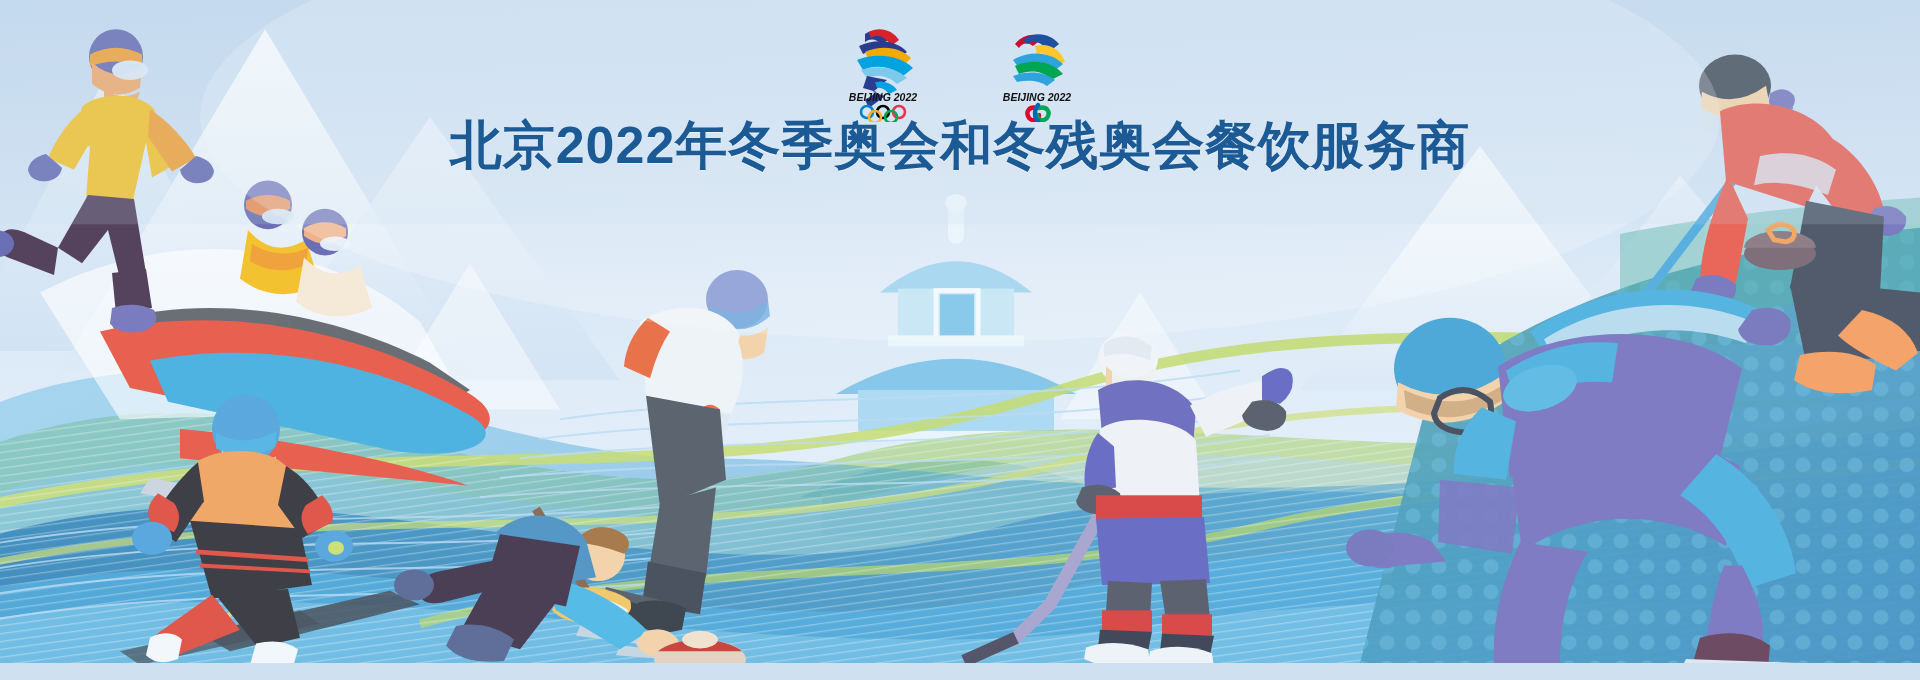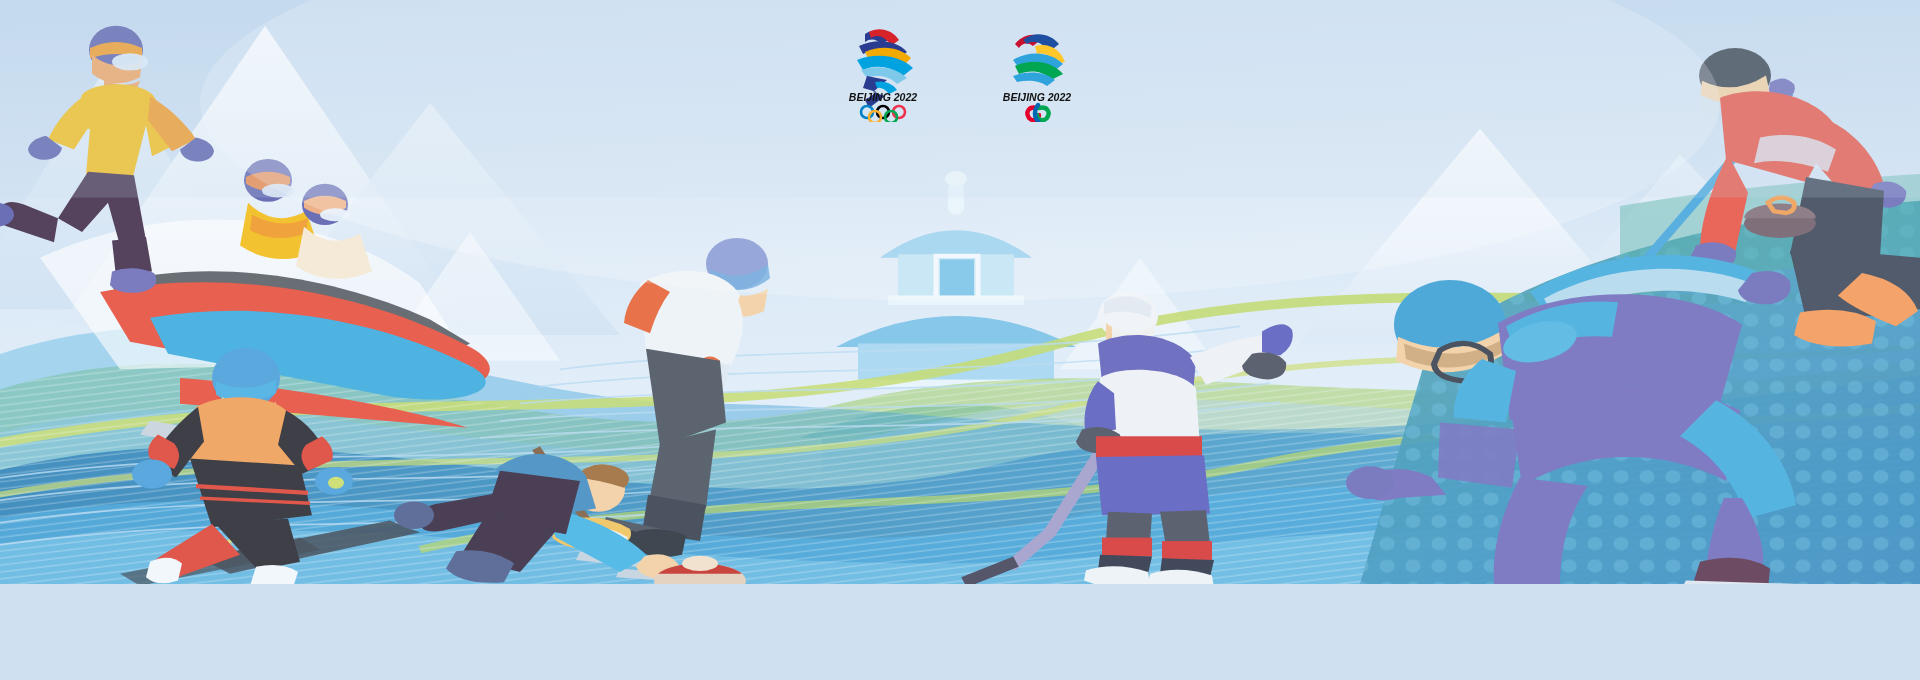--- a/index.html
+++ b/index.html
@@ -1,20 +1,20 @@
 <!DOCTYPE html>
 <html><head>
 <meta charset="utf-8">
 <style>
   * { margin:0; padding:0; box-sizing:border-box; }
   html,body { width:1920px; height:680px; overflow:hidden; background:#cfe0f0; }
   body { font-family:"Liberation Sans", sans-serif; }
 
   #banner {
-    position:relative; width:1920px; height:584px; overflow:hidden;
+    position:relative; width:1920px; height:663px; overflow:hidden;
     background:linear-gradient(177deg,#c6daf0 0%,#d3e3f3 28%,#dceaf7 52%,#e9f2fa 70%,#dfeefb 100%);
   }
   #artboard { position:absolute; inset:0; width:100%; height:100%; display:block; }
 
   
   #emblems {
     position:absolute; left:0; right:0; top:22px; height:100px;
     display:flex; justify-content:center; align-items:flex-start; gap:58px; z-index:40;
   }
   .emblem { width:96px; height:100px; position:relative; }
@@ -396,14 +396,17 @@
         <text x="48" y="79" text-anchor="middle" font-family="'Liberation Sans',sans-serif" font-size="10.5" font-weight="bold" font-style="italic" fill="#111">BEIJING 2022</text>
         <g>
           <path d="M48 86 C 40 84, 36 90, 40 96 C 44 100, 50 98, 50 93" fill="none" stroke="#e4002b" stroke-width="4.4" stroke-linecap="round"></path>
           <path d="M50 86 C 58 84, 62 90, 58 96 C 54 100, 48 98, 48 93" fill="none" stroke="#00a651" stroke-width="4.4" stroke-linecap="round"></path>
           <path d="M49 83 C 45 88, 45 95, 49 99" fill="none" stroke="#0067b1" stroke-width="4.4" stroke-linecap="round"></path>
         </g>
       </svg>
     </div>
   </div>
 
+  <div id="title-wrap">
+    <h1 id="page-title">北京2022年冬季奥会和冬残奥会餐饮服务商</h1>
+  </div>
 
 </div>
 
 </body></html>

